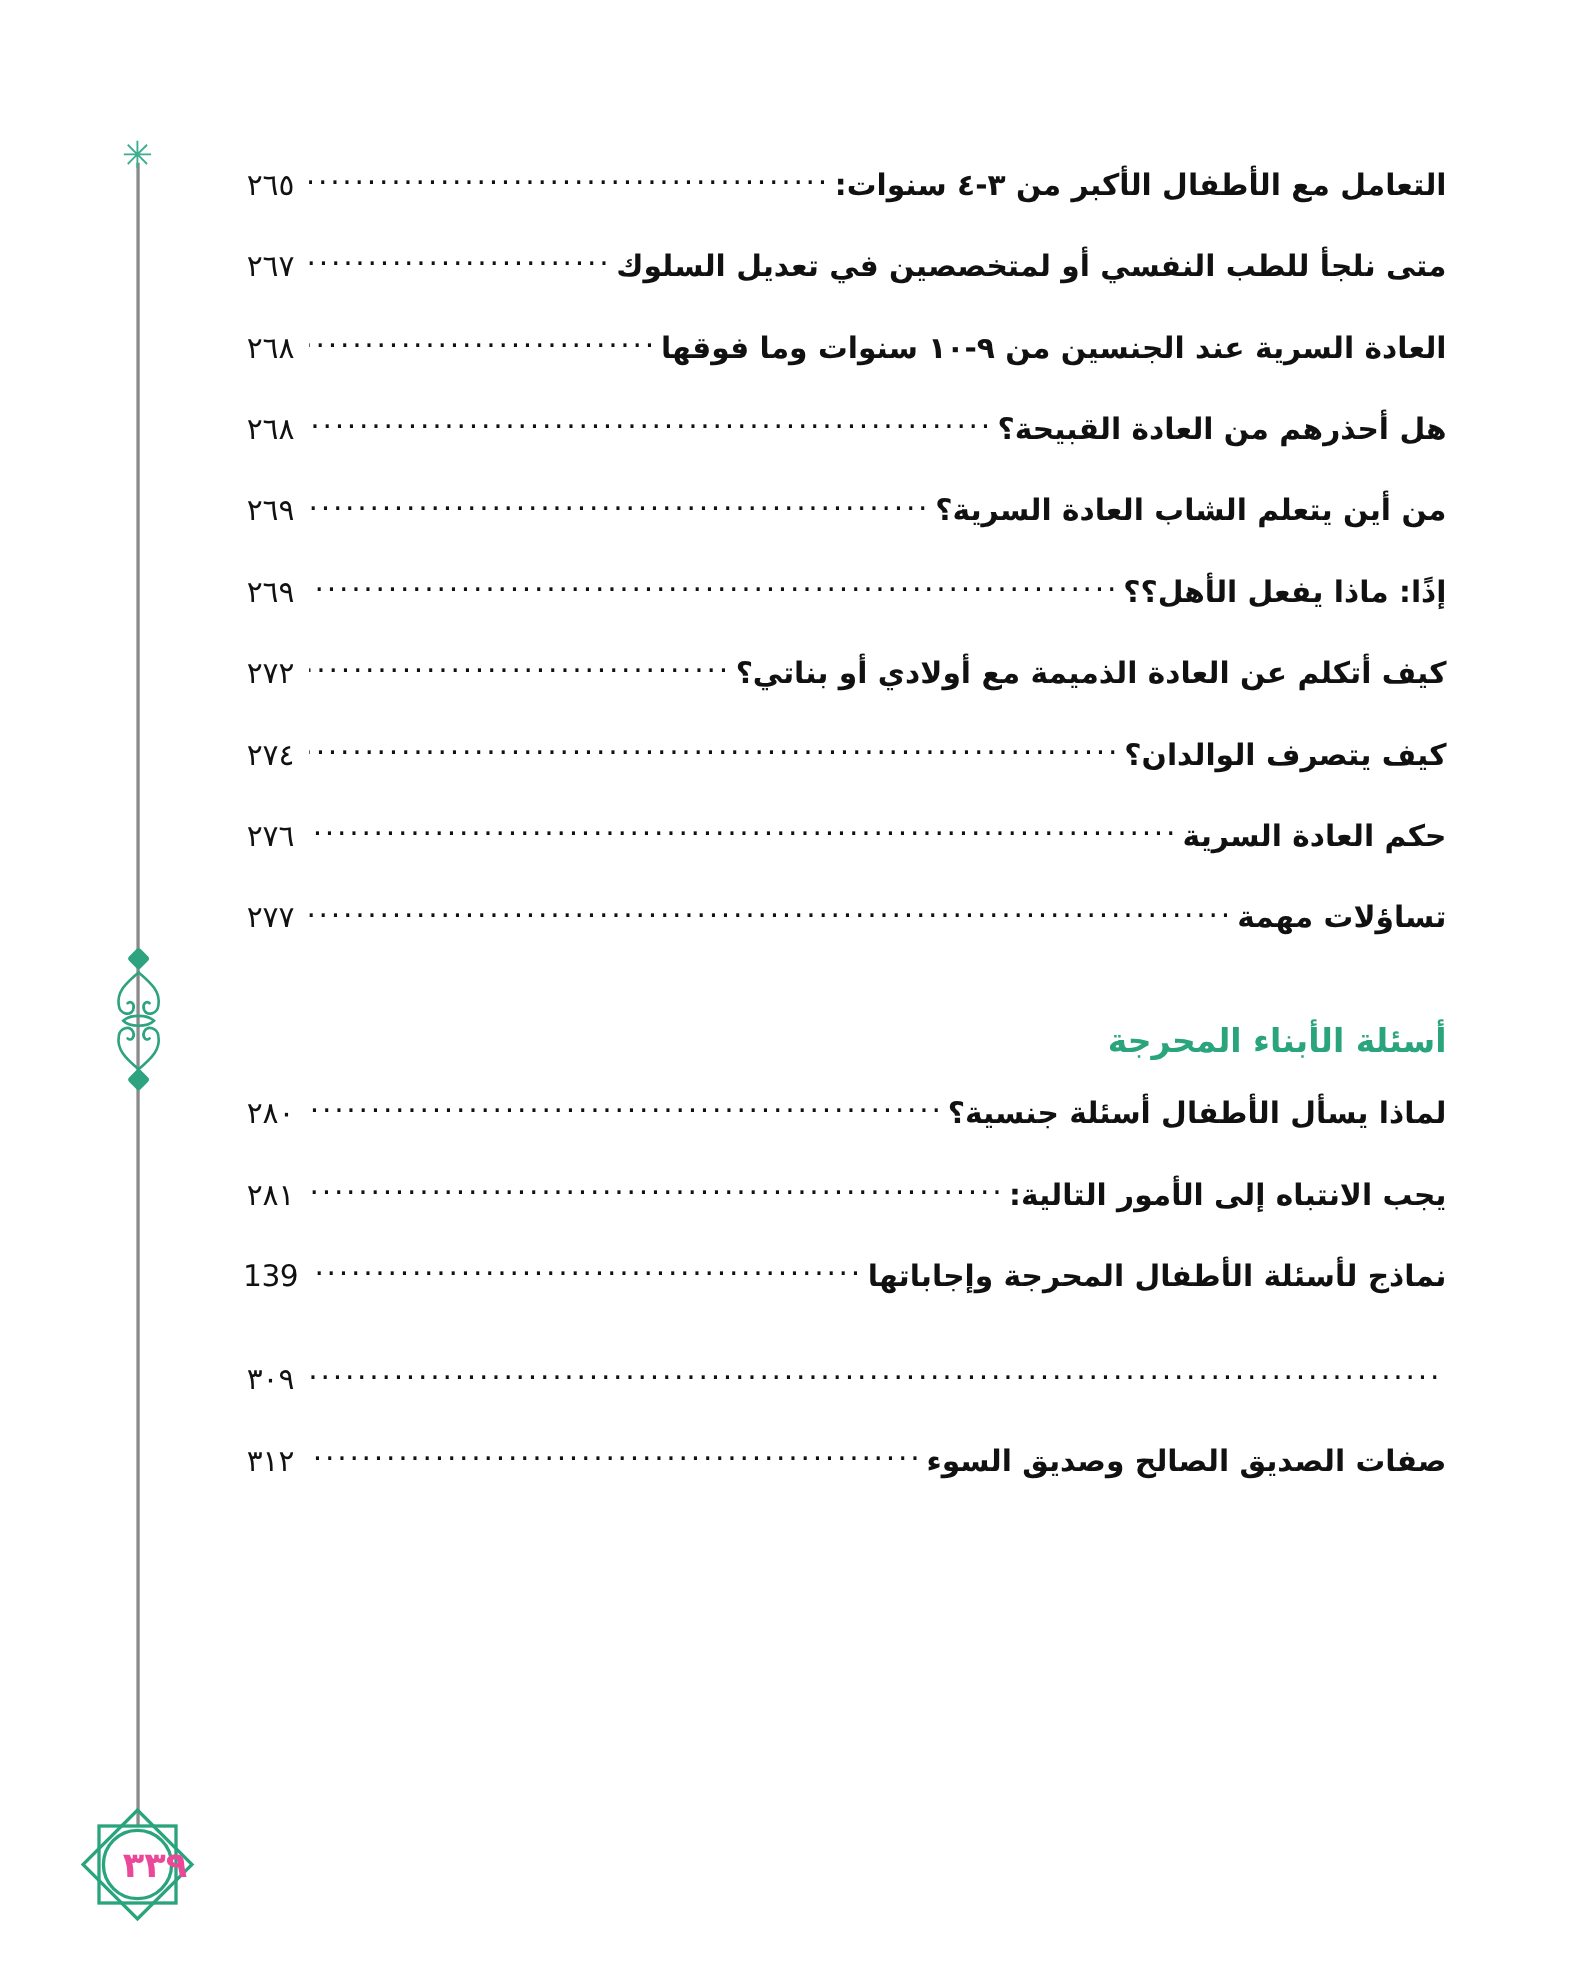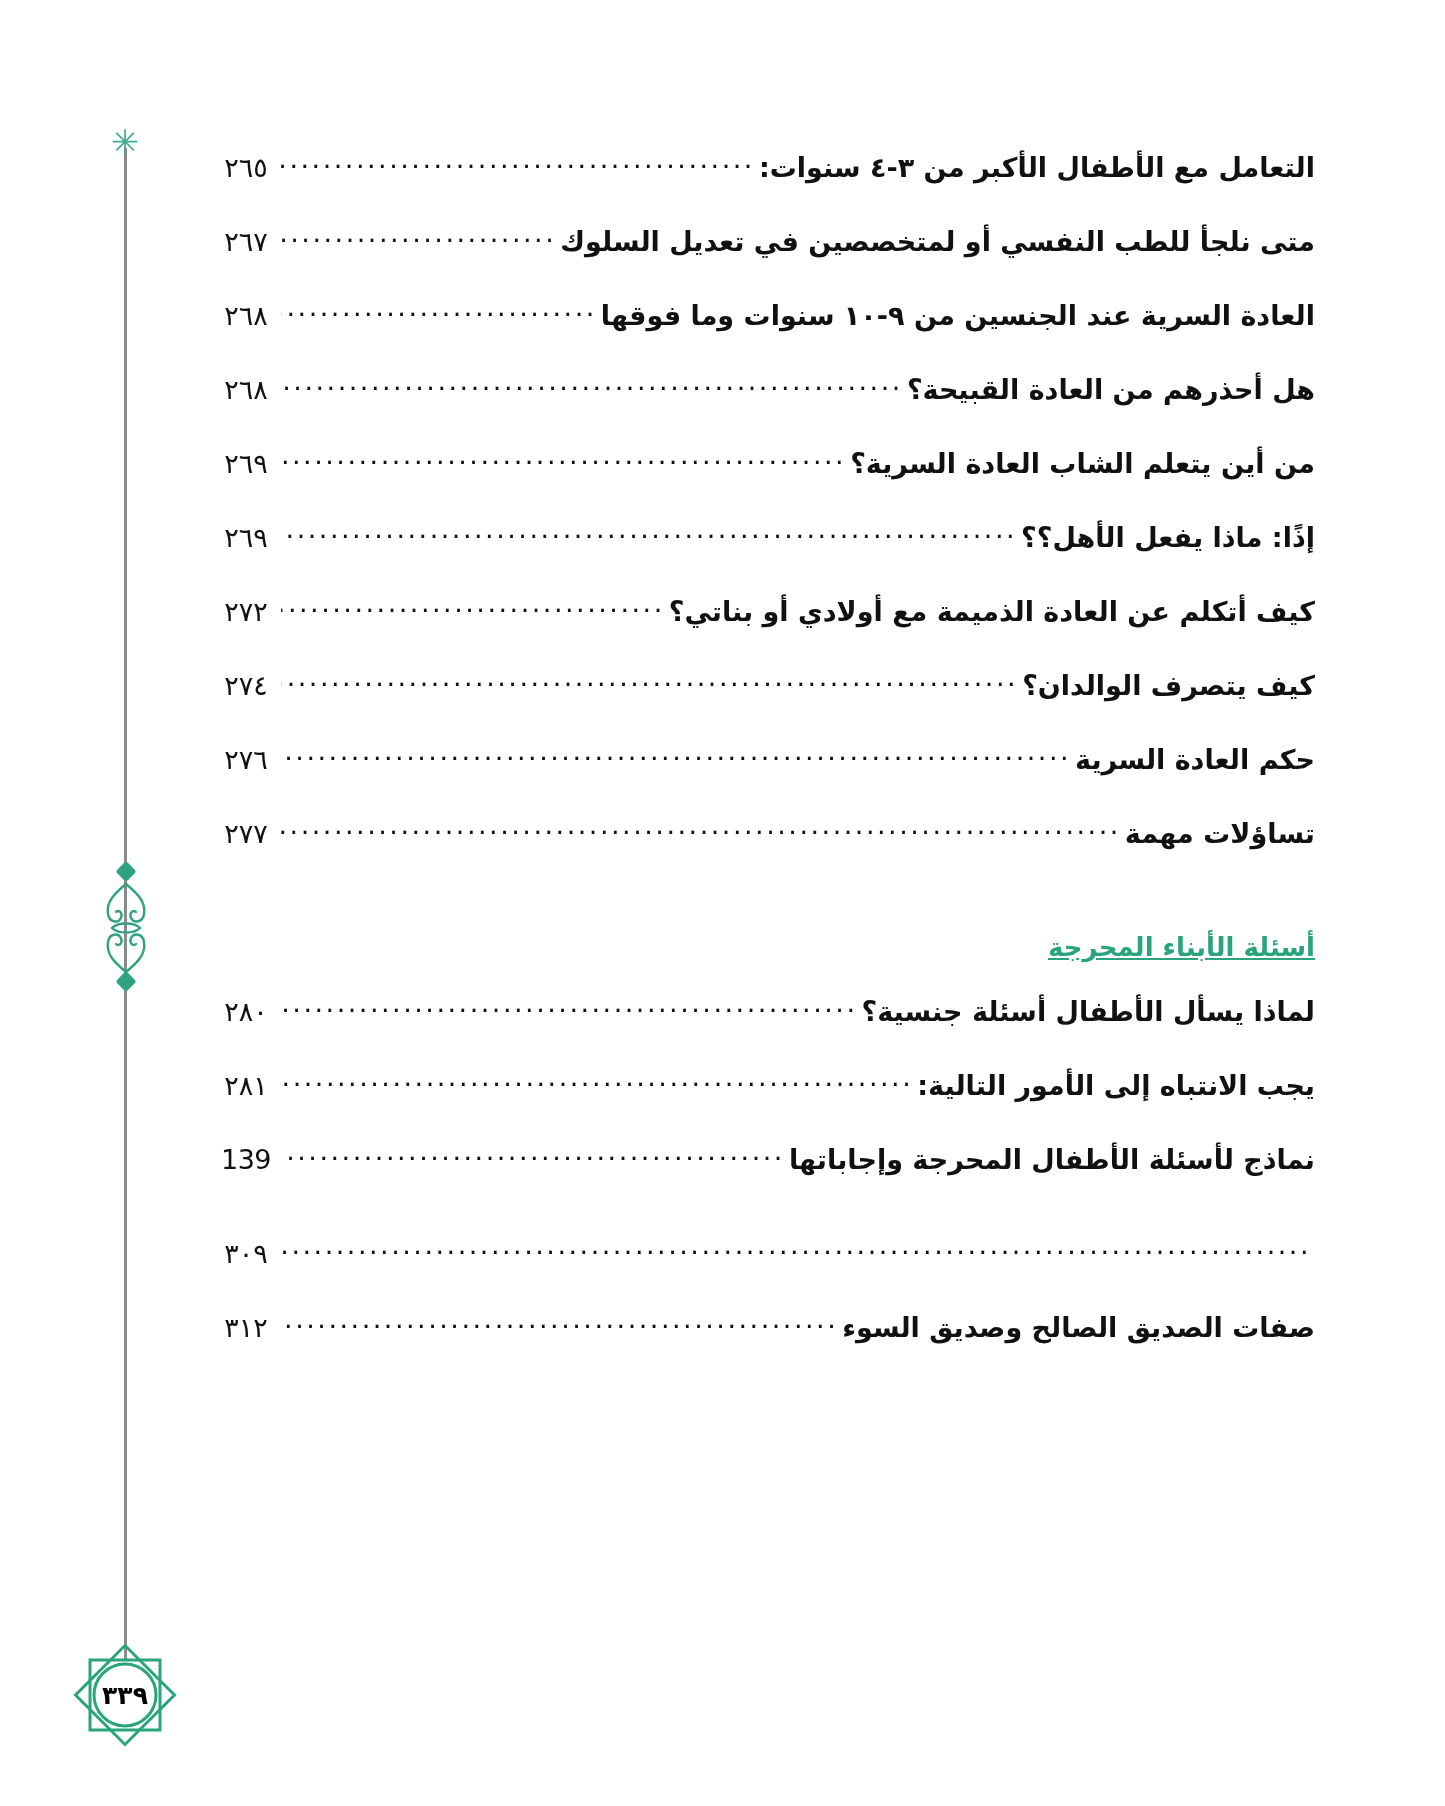--- a/index.html
+++ b/index.html
@@ -65,31 +65,31 @@
   
   .page-badge {
     position: absolute;
     left: 66px;
     top: 1636px;
     width: 118px;
     height: 118px;
   }
   .page-badge .num {
     position: absolute;
-    left: 0;
+    left: 16px;
     top: 0;
     width: 118px;
     height: 118px;
     display: flex;
     align-items: center;
     justify-content: center;
     font-family: "DejaVu Sans", "Liberation Sans", sans-serif;
-    font-size: 25px;
+    font-size: 32px;
     font-weight: 700;
-    color: #000000;
+    color: #ec4899;
     letter-spacing: -1px;
   }
 
   
   .toc {
     position: absolute;
     right: 130px;
     left: 215px;
     top: 150px;
   }
@@ -135,28 +135,27 @@
     color: #111111;
     min-width: 62px;
     text-align: center;
   }
 
   .toc-heading {
     display: block;
     direction: rtl;
     text-align: right;
     font-family: "DejaVu Sans", "Liberation Sans", sans-serif;
-    font-size: 26px;
+    font-size: 30px;
     font-weight: 700;
     color: #2aa47c;
     letter-spacing: -0.5px;
     height: 74px;
     line-height: 74px;
     white-space: nowrap;
-    text-decoration: underline;
   }
   .spacer-sm { height: 20px; }
   .spacer-xs { height: 10px; }
 </style>
 </head>
 <body>
 
 <div class="page">
 
   <div class="rail"></div>

